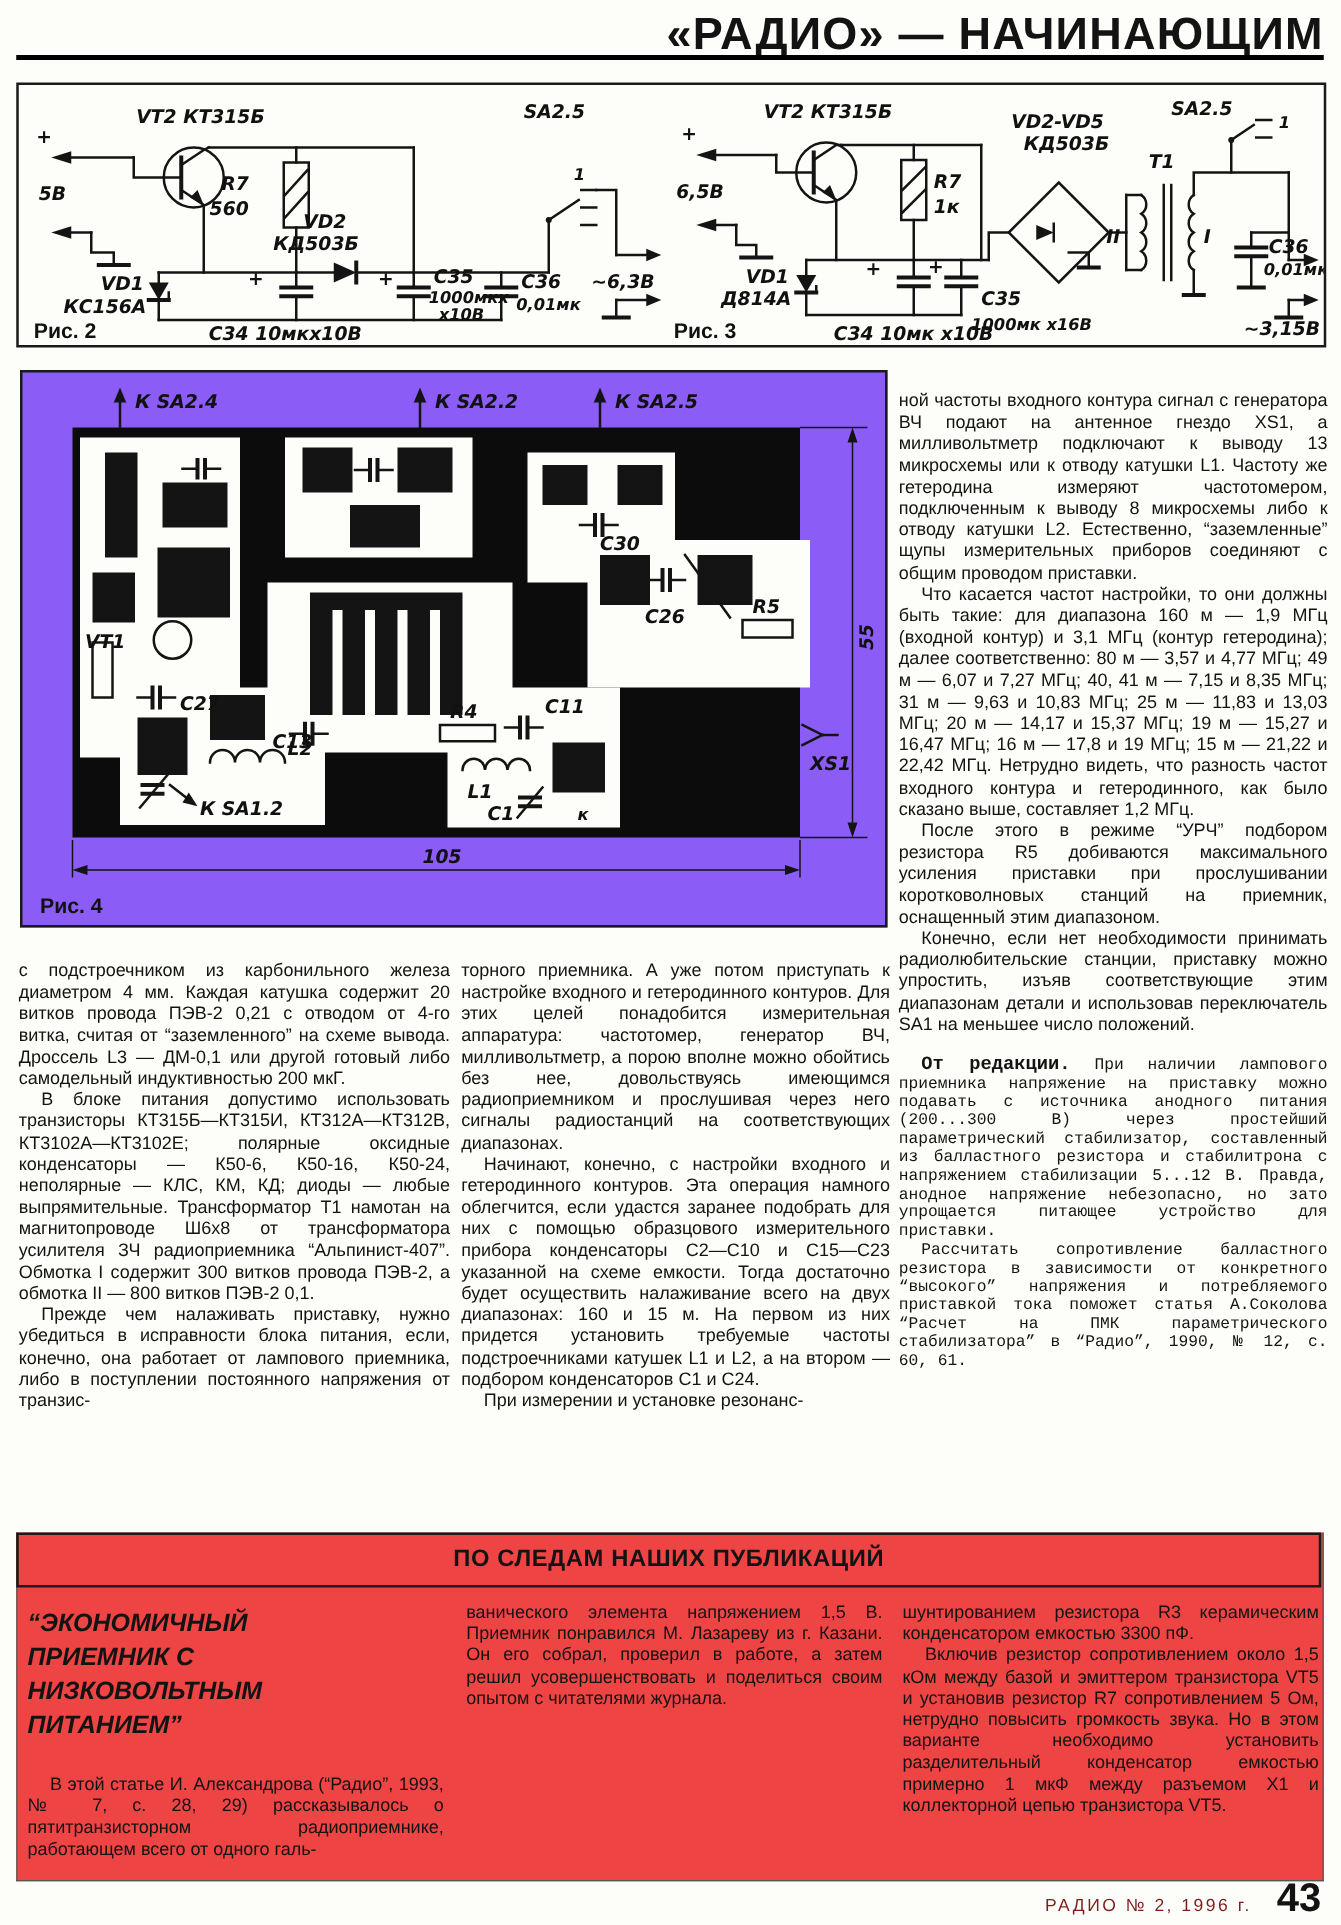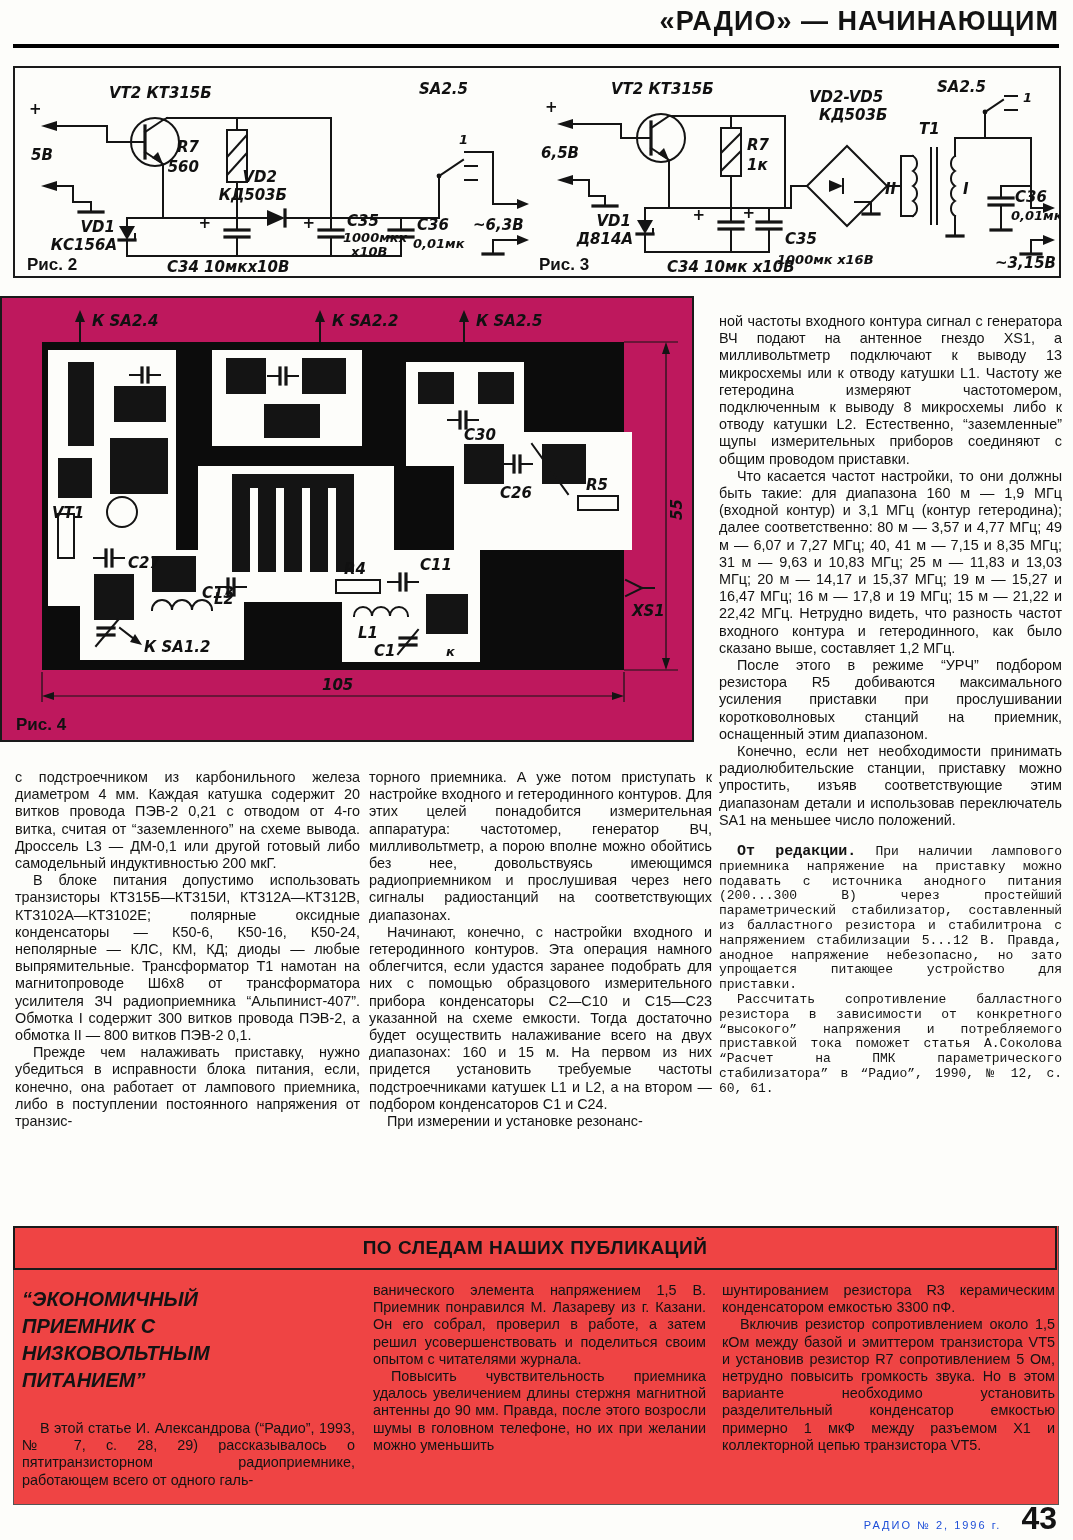--- a/index.html
+++ b/index.html
@@ -4,31 +4,31 @@
 <style>
   html,body { margin:0; padding:0; }
   body {
     width:1073px; height:1540px; position:relative;
     background:#fdfdfa; color:#131313;
     font-family:"Liberation Sans", sans-serif;
     overflow:hidden;
   }
   .header-title {
     position:absolute; top:6px; right:14px;
-    font-size:27px; font-weight:bold; letter-spacing:1px;
+    font-size:36px; font-weight:bold; letter-spacing:1px;
   }
   .header-rule { position:absolute; top:44px; left:13px; width:1046px; height:4px; background:#000; }
 
   .figbox-top {
     position:absolute; left:13px; top:66px; width:1044px; height:208px;
     border:2px solid #1a1a1a; background:#fdfdfa;
   }
   .fig4box {
-    position:absolute; left:0; top:296px; width:690px; height:442px;
-    border:2px solid #1a1a1a; background:#be185d;
+    position:absolute; left:16px; top:296px; width:690px; height:442px;
+    border:2px solid #1a1a1a; background:#8b5cf6;
   }
   svg { display:block; }
   .w  { stroke:#141414; stroke-width:2; fill:none; stroke-linecap:square; }
   .w3 { stroke:#141414; stroke-width:3.2; fill:none; stroke-linecap:square; }
   .thin { stroke:#141414; stroke-width:1.2; fill:none; }
   .blk { fill:#141414; stroke:none; }
   .lbl { font:italic 700 15px "DejaVu Sans", sans-serif; fill:#111; }
   .lbl-s { font:italic 700 13px "DejaVu Sans", sans-serif; fill:#111; }
   .cap { font:700 17px "Liberation Sans", sans-serif; fill:#111; font-style:normal; }
 
@@ -59,21 +59,21 @@
   .s2-col { padding:0 0 0 0; }
   .s2-col-inner { width:333px; margin:0 auto 0 6px; }
   .article-title {
     font:italic 700 20px "Liberation Sans", sans-serif;
     line-height:27px; width:270px; margin:4px 0 26px 0;
   }
   .footer {
     position:absolute; right:16px; top:1500px;
     display:flex; align-items:baseline; gap:20px;
   }
-  .footer-journal { font-size:11px; letter-spacing:2px; color:#1d4ed8; }
+  .footer-journal { font-size:14px; letter-spacing:2px; color:#7f1d1d; }
   .footer-page { font-size:32px; font-weight:bold; }
 </style>
 </head>
 <body>
 
 <div class="page">
 
   <div class="header-title">«РАДИО» — НАЧИНАЮЩИМ</div>
   <div class="header-rule"></div>
 
@@ -416,21 +416,20 @@
     <div class="s2-content">
       <div class="s2-col">
         <div class="s2-col-inner">
           <div class="article-title">“ЭКОНОМИЧНЫЙ ПРИЕМНИК С НИЗКОВОЛЬТНЫМ ПИТАНИЕМ”</div>
           <p class="jp ind">В этой статье И. Александрова (“Радио”, 1993, № 7, с. 28, 29) рассказывалось о пятитранзисторном радиоприемнике, работающем всего от одного галь-</p>
         </div>
       </div>
       <div class="s2-col">
         <div class="s2-col-inner">
           <p class="jp">ванического элемента напряжением 1,5 В. Приемник понравился М. Лазареву из г. Казани. Он его собрал, проверил в работе, а затем решил усовершенствовать и поделиться своим опытом с читателями журнала.</p>
-          <p class="jp ind">Повысить чувствительность приемника удалось увеличением длины стержня магнитной антенны до 90 мм. Правда, после этого возросли шумы в головном телефоне, но их при желании можно уменьшить</p>
         </div>
       </div>
       <div class="s2-col">
         <div class="s2-col-inner">
           <p class="jp">шунтированием резистора R3 керамическим конденсатором емкостью 3300 пФ.</p>
           <p class="jp ind">Включив резистор сопротивлением около 1,5 кОм между базой и эмиттером транзистора VT5 и установив резистор R7 сопротивлением 5 Ом, нетрудно повысить громкость звука. Но в этом варианте необходимо установить разделительный конденсатор емкостью примерно 1 мкФ между разъемом X1 и коллекторной цепью транзистора VT5.</p>
         </div>
       </div>
     </div>
   </div>

